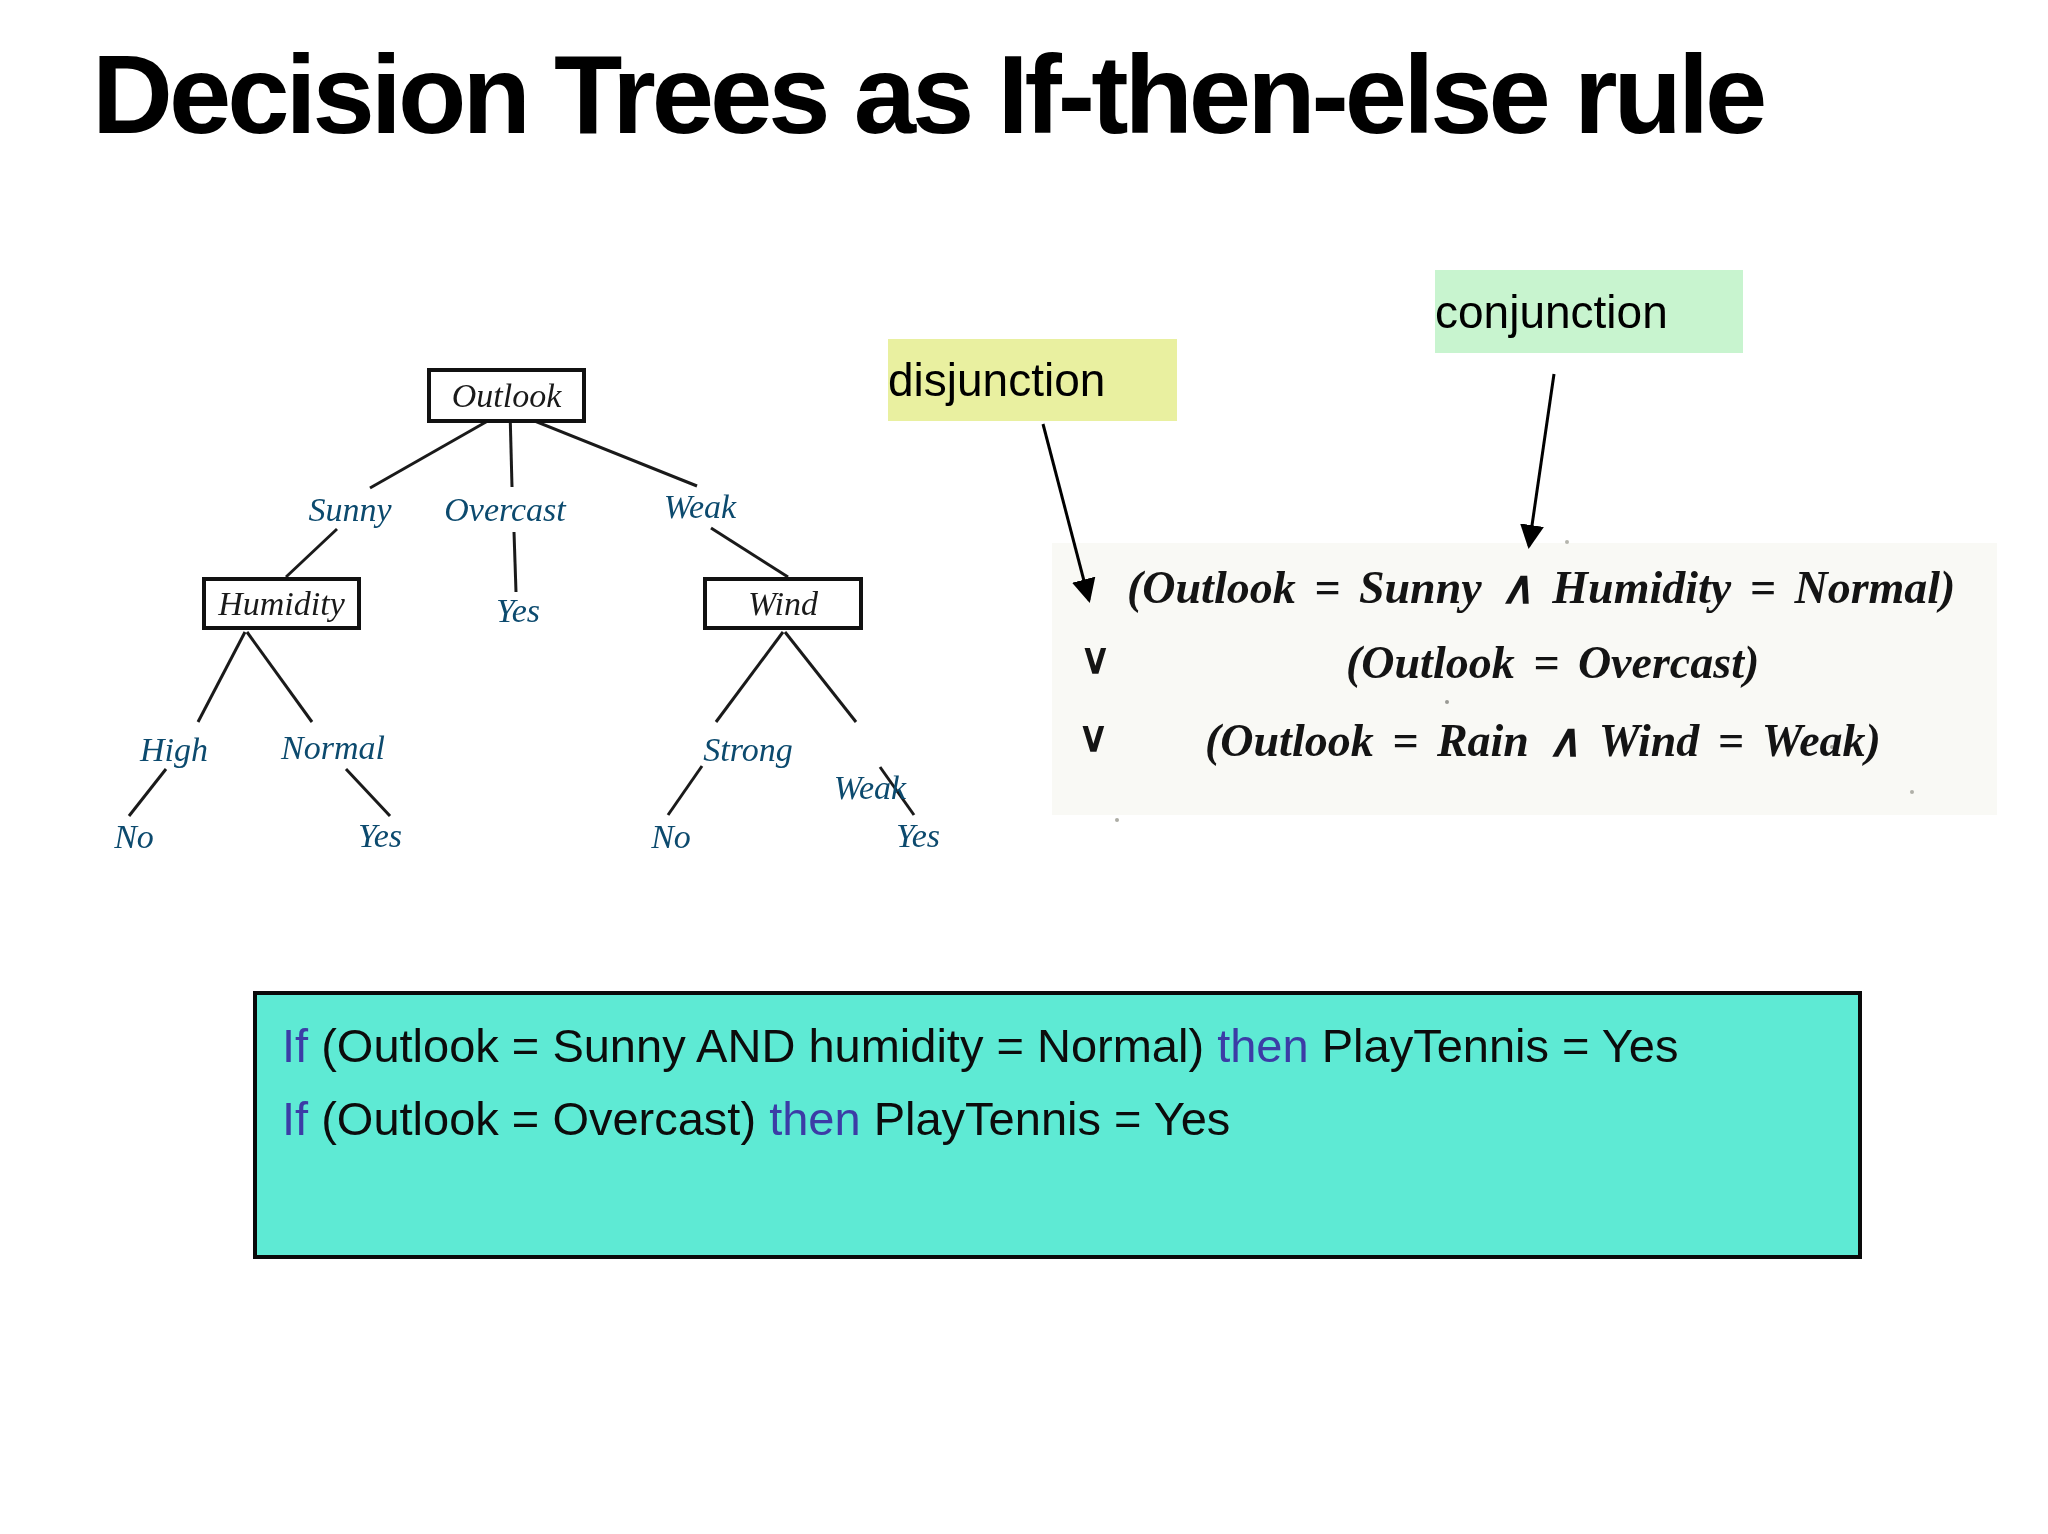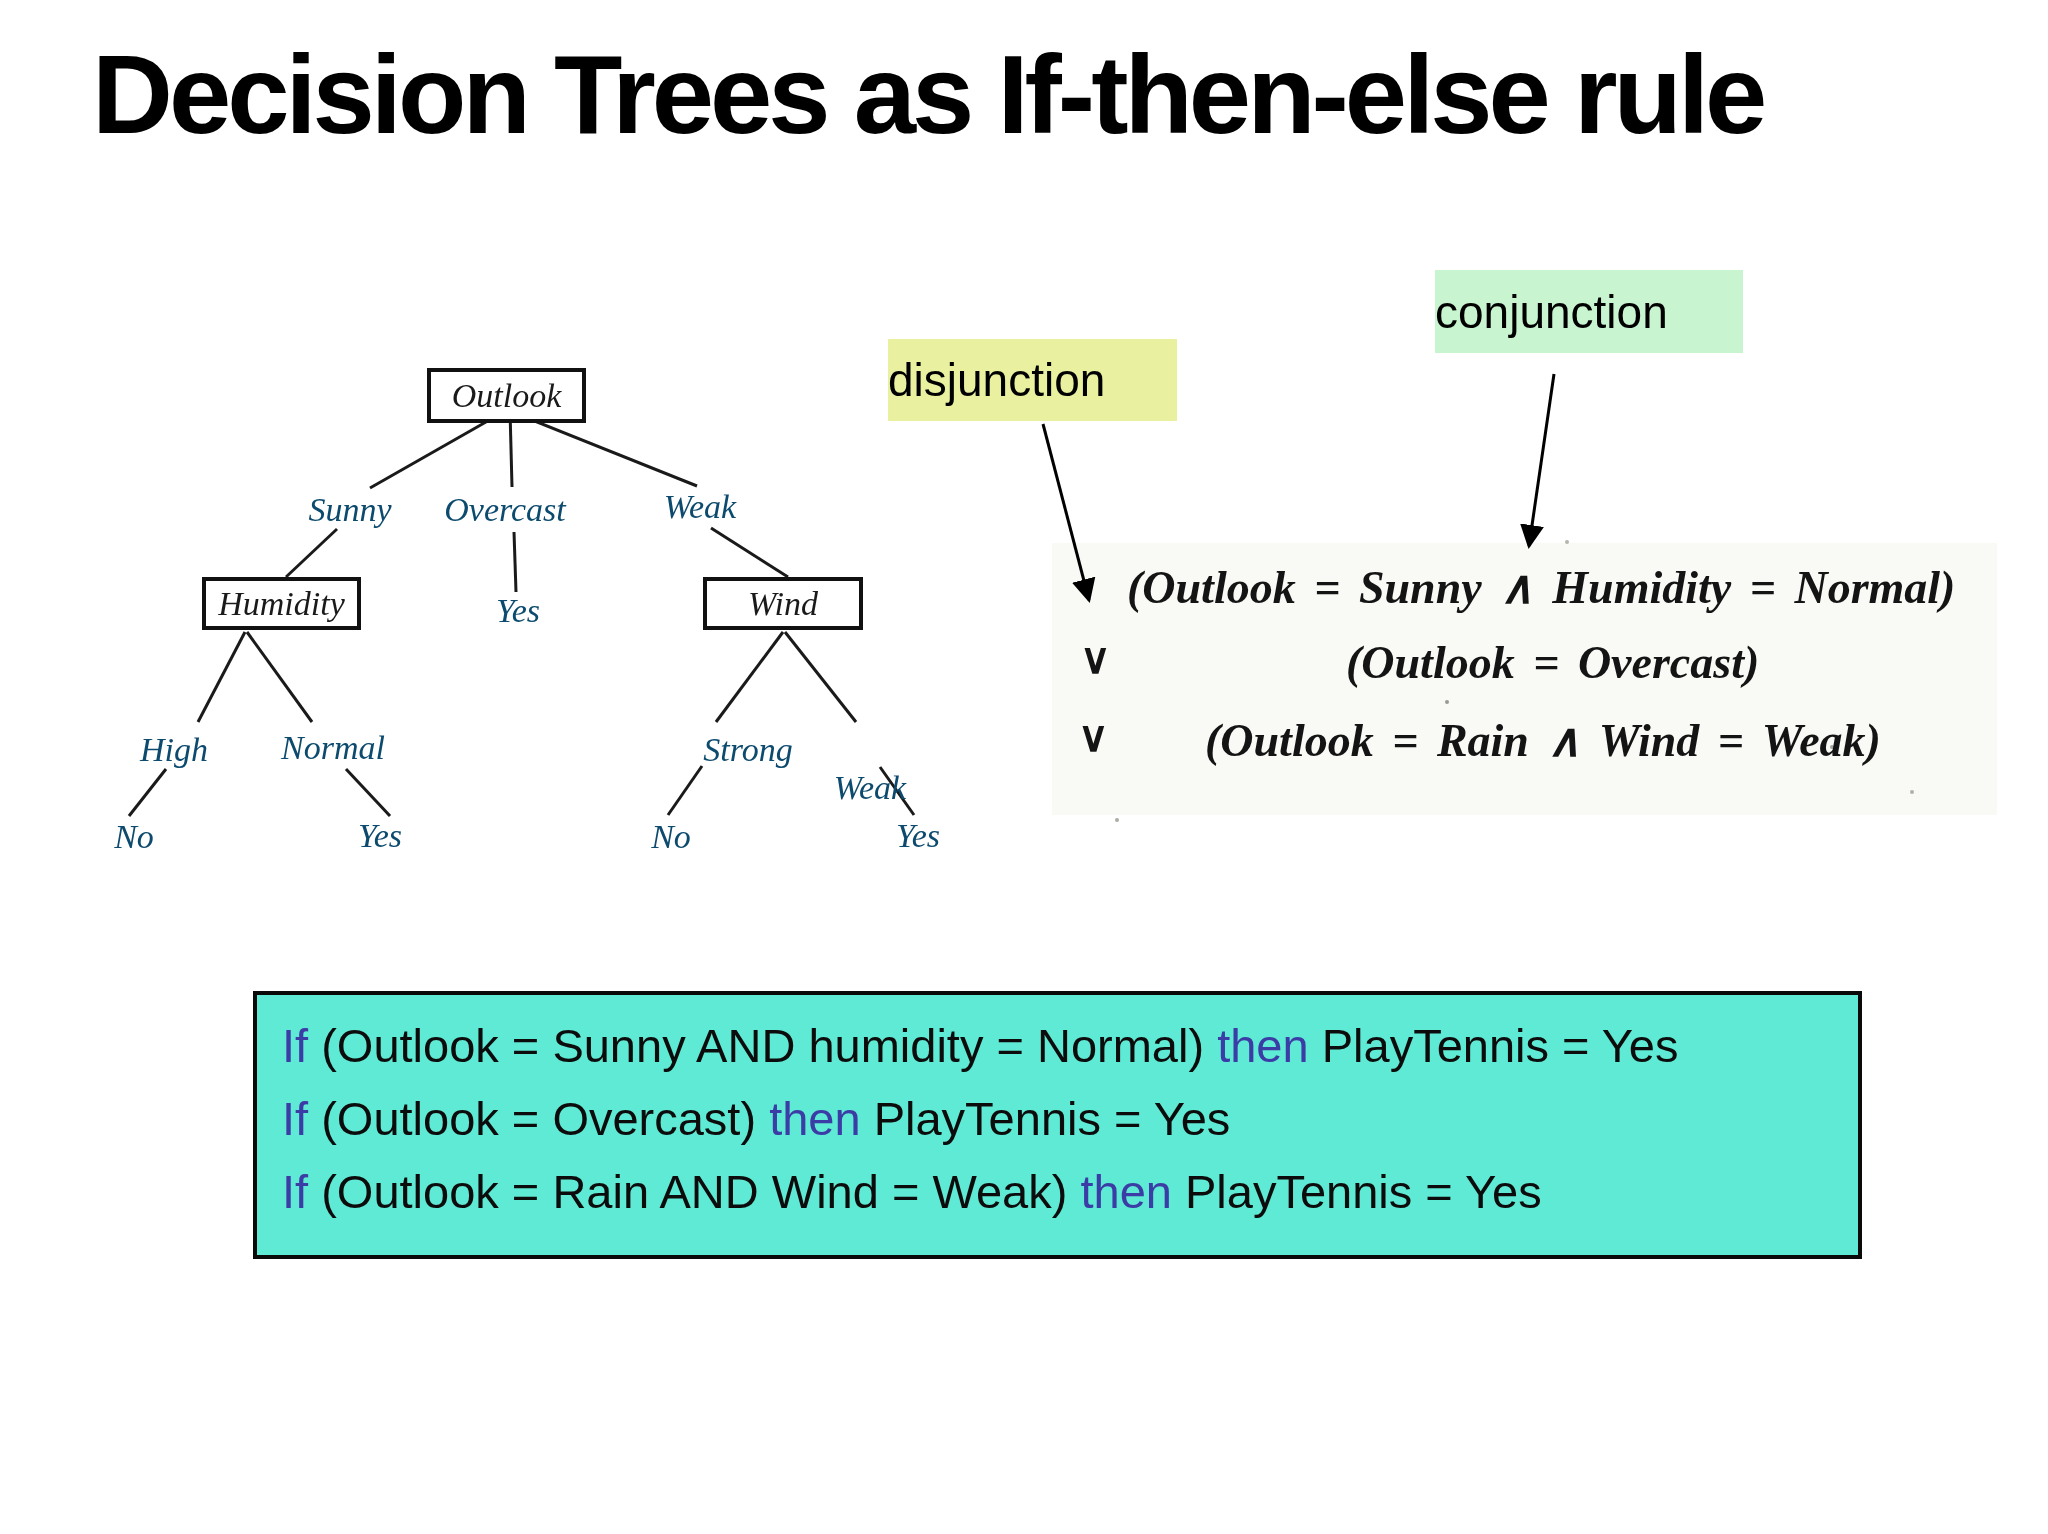--- a/index.html
+++ b/index.html
@@ -135,14 +135,13 @@
 <div class="scan-noise"></div>
 <div class="formula-line" style="left:1127px;top:560px;">(Outlook = Sunny ∧ Humidity = Normal)</div>
 <div class="or-symbol" style="left:1080px;top:634px;">∨</div>
 <div class="formula-line" style="left:1346px;top:636px;">(Outlook = Overcast)</div>
 <div class="or-symbol" style="left:1078px;top:712px;">∨</div>
 <div class="formula-line" style="left:1205px;top:713px;">(Outlook = Rain ∧ Wind = Weak)</div>
 
 <div class="rules-box">
   <div class="rule-line"><span class="kw">If</span> <span>(Outlook = Sunny AND humidity = Normal)</span> <span class="kw">then</span> <span>PlayTennis = Yes</span></div>
   <div class="rule-line"><span class="kw">If</span> <span>(Outlook = Overcast)</span> <span class="kw">then</span> <span>PlayTennis = Yes</span></div>
-  <div class="rule-line"><span class="kw">If</span> <span>(Outlook = Rain AND Wind = Weak)</span> <span class="kw">then</span> <span>PlayTennis = Yes</span></div>
 </div>
 
 </body></html>

